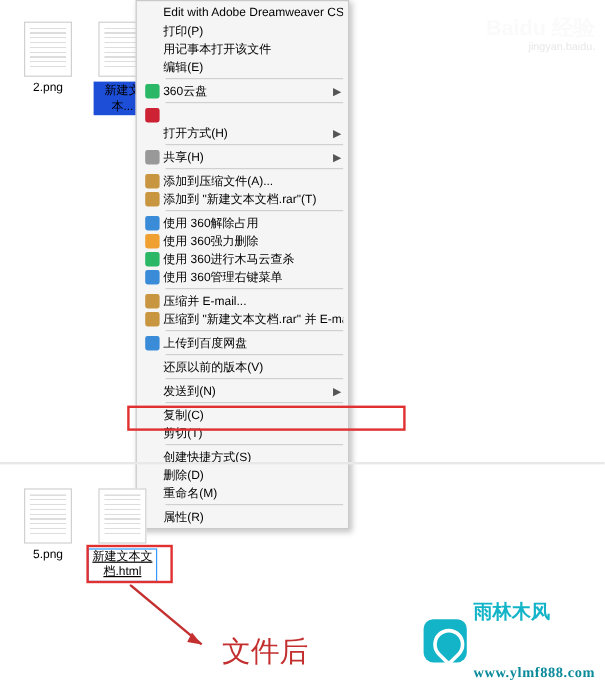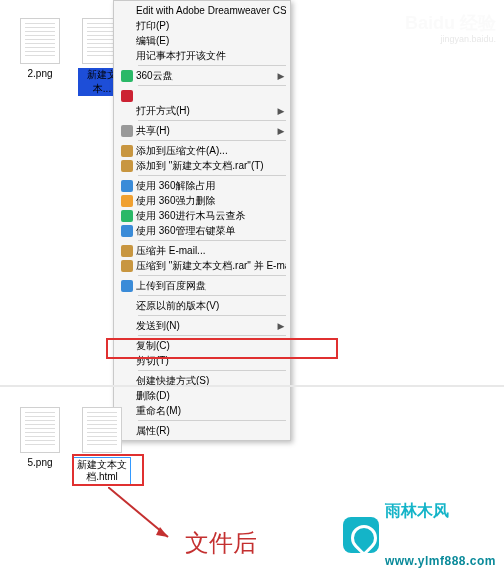--- a/index.html
+++ b/index.html
@@ -22,32 +22,32 @@
 .menu-sep { height: 1px; background: #d0d0d0; margin: 2px 4px 2px 24px; }
 .highlight-box { position: absolute; border: 2px solid #e03030; pointer-events: none; }
 .hl-rename { top: 338px; left: 106px; width: 232px; height: 21px; }
 
 .watermark { position: absolute; right: 8px; bottom: 340px; color: #e8e8e8; font-size: 9px; text-align: right; line-height: 1.2; }
 .watermark .logo { font-size: 18px; font-weight: bold; opacity: 0.2; }
 
 .bottom-area { position: relative; border-top: 2px solid #e8e8e8; height: 189px; margin-top: 0; }
 .file-3 { top: 20px; left: 16px; }
 .file-newhtml { top: 20px; left: 78px; }
-.file-newhtml .label-edit { border: 1px solid #3399ff; background: #fff; font-size: 10px; padding: 1px 3px; margin-top: 4px; text-align: center; line-height: 1.2; width: 58px; margin-left: -5px; }
+.file-newhtml .label-edit { border: 1px solid #3399ff; background: #fff; font-size: 10px; padding: 1px 3px; margin-top: 4px; text-align: center; line-height: 1.2; width: 58px; margin-left: -5px; text-decoration: underline; }
 .hl-edit { top: 67px; left: 72px; width: 72px; height: 32px; }
 
 .arrow-line { position: absolute; top: 100px; left: 108px; width: 70px; height: 60px; }
 .arrow-line svg { width: 100%; height: 100%; }
 
 .big-text { position: absolute; top: 140px; left: 185px; font-size: 24px; color: #c43030; font-family: Liberation Sans, sans-serif; }
 
 .brand { position: absolute; bottom: 6px; right: 8px; display: flex; align-items: center; gap: 6px; }
 .brand-icon { width: 36px; height: 36px; background: #14b4c8; border-radius: 8px; position: relative; }
 .brand-icon::after { content: ""; position: absolute; top: 8px; left: 8px; width: 20px; height: 20px; border: 3px solid #fff; border-radius: 50% 50% 50% 4px; transform: rotate(-45deg); }
-.brand-text { display: flex; flex-direction: column; }
+.brand-text { display: flex; flex-direction: column; font-family: Liberation Serif, serif; }
 .brand-name { font-size: 16px; font-weight: bold; color: #14b4c8; }
 .brand-url { font-size: 12px; color: #0a8a9a; font-weight: bold; letter-spacing: 0.5px; margin-top: 32px; }
 
 .ic { width: 14px; height: 14px; }
 </style>
 </head>
 <body>
 
 <div class="top-area">
   <div class="file-icon file-2">
@@ -63,25 +63,25 @@
       <div class="menu-item">
         <span class="menu-icon"></span>
         <span class="menu-text">Edit with Adobe Dreamweaver CS6</span>
       </div>
       <div class="menu-item">
         <span class="menu-icon"></span>
         <span class="menu-text">打印(P)</span>
       </div>
       <div class="menu-item">
         <span class="menu-icon"></span>
+        <span class="menu-text">用记事本打开该文件</span>
+      </div>
+      <div class="menu-item">
+        <span class="menu-icon"></span>
         <span class="menu-text">编辑(E)</span>
-      </div>
-      <div class="menu-item">
-        <span class="menu-icon"></span>
-        <span class="menu-text">用记事本打开该文件</span>
       </div>
       <div class="menu-sep"></div>
       <div class="menu-item">
         <span class="menu-icon">
           <svg class="ic" viewBox="0 0 14 14">
             <rect x="1" y="1" width="12" height="12" rx="2" fill="#2ab867"></rect>
           </svg>
         </span>
         <span class="menu-text">360云盘</span>
         <span class="menu-arrow">▶</span>

